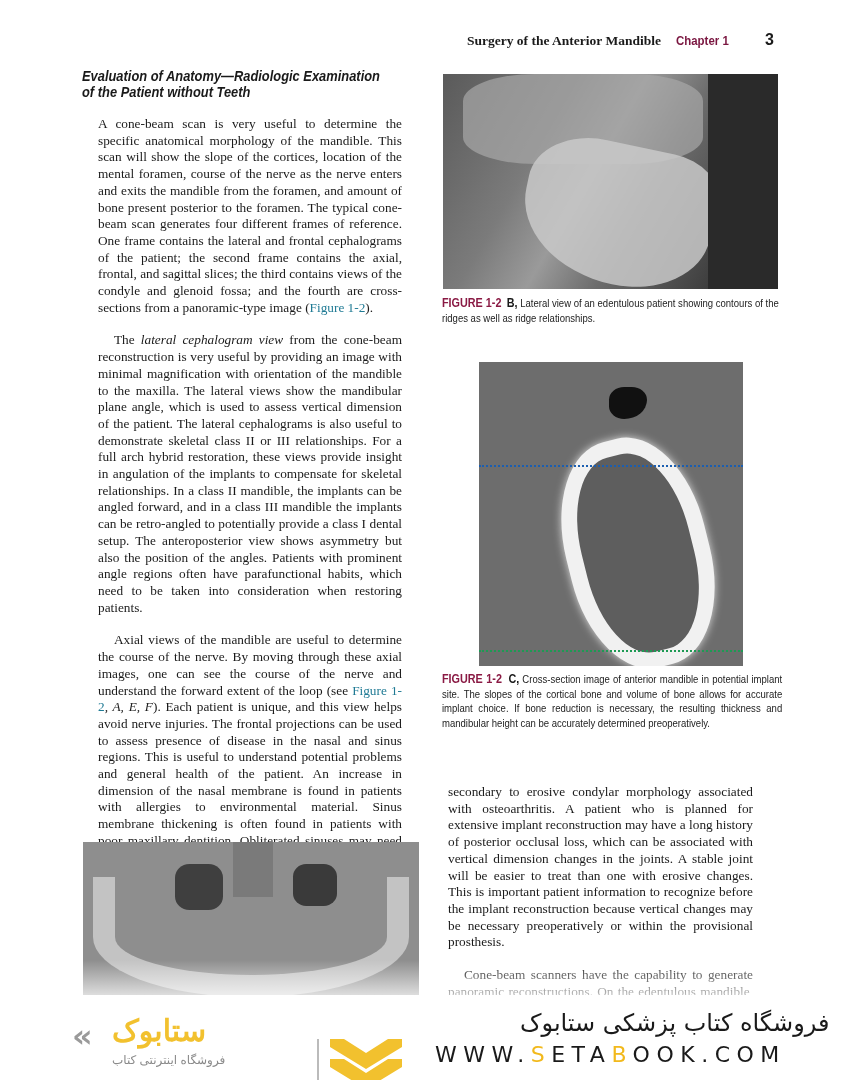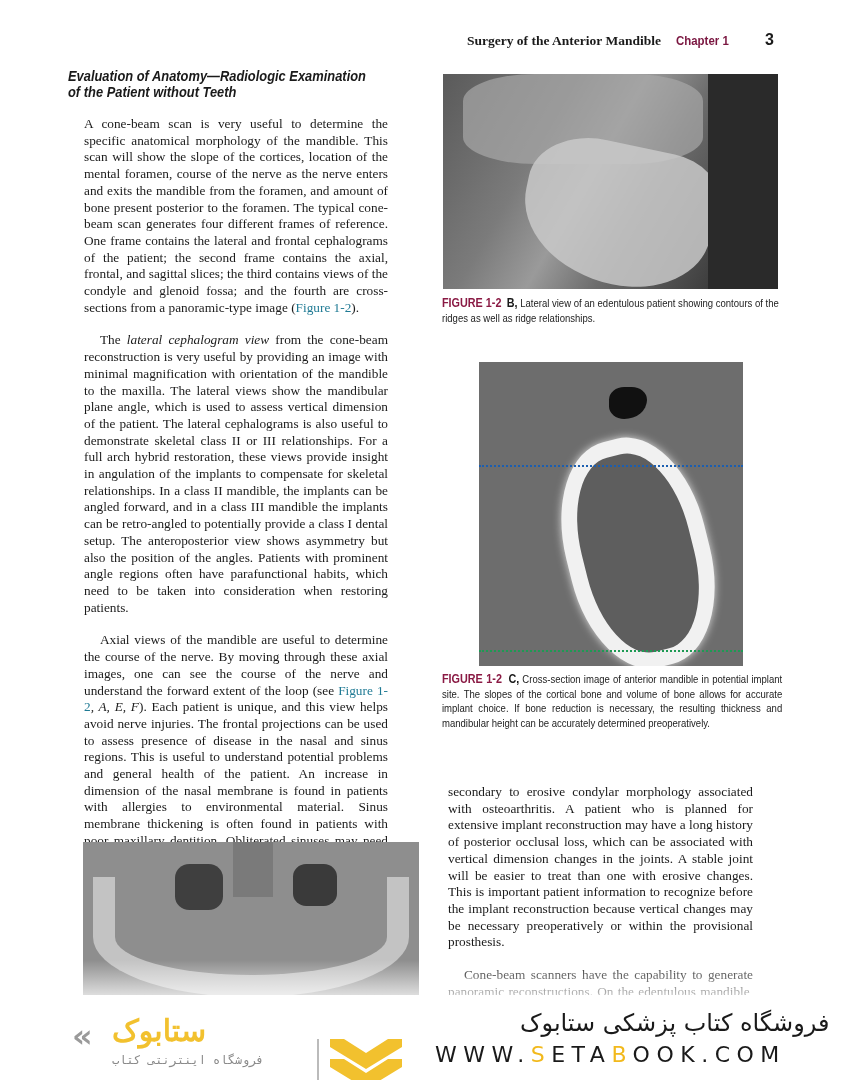--- a/index.html
+++ b/index.html
@@ -3,21 +3,21 @@
 <meta charset="utf-8">
 <style>
   html, body { margin:0; padding:0; }
   body { width:844px; height:1080px; background:#ffffff; position:relative; overflow:hidden; font-family:"Liberation Serif", serif; color:#1a1a1a; }
 
   .running-head { position:absolute; top:33px; left:0; width:772px; height:20px; }
   .rh-title { position:absolute; left:467px; top:0; font-family:"Liberation Serif", serif; font-weight:bold; font-size:13.5px; color:#1a1a1a; }
   .rh-chapter { position:absolute; left:676px; top:0; font-family:"Liberation Sans", sans-serif; font-weight:bold; font-size:13px; color:#7a1640; transform:scaleX(0.88); transform-origin:left; }
   .rh-page { position:absolute; left:765px; top:-2px; font-family:"Liberation Sans", sans-serif; font-weight:bold; font-size:16px; color:#1a1a1a; }
 
-  .col-left { position:absolute; left:68px; top:68px; width:336px; }
+  .col-left { position:absolute; left:82px; top:68px; width:336px; }
   .section-heading { font-family:"Liberation Sans", sans-serif; font-style:italic; font-size:14px; line-height:16px; color:#1a1a1a; margin:0 0 4px 0; transform:scaleX(0.92); transform-origin:left; width:370px; }
   .para { font-size:13.3px; line-height:16.7px; text-align:justify; margin:16px; hyphens:manual; }
   .para.indent { text-indent:16px; }
   .fig-link { color:#1f7a94; }
   em { font-style:italic; }
 
   .fig-b { position:absolute; left:443px; top:74px; width:335px; height:215px; background:linear-gradient(120deg,#5a5a5a 0%,#7b7b7b 30%,#9a9a9a 45%,#6c6c6c 60%,#3d3d3d 85%,#2c2c2c 100%); overflow:hidden; }
   .fig-b .bone { position:absolute; left:80px; top:70px; width:190px; height:140px; border-radius:40% 30% 50% 60%; background:#c9c9c9; opacity:0.85; transform:rotate(12deg); }
   .fig-b .skull { position:absolute; left:20px; top:0; width:240px; height:90px; border-radius:30%; background:#a8a8a8; opacity:0.7; }
   .fig-b .dark { position:absolute; right:0; top:0; width:70px; height:215px; background:#2a2a2a; }
@@ -41,21 +41,21 @@
   .fig-a .sinus-l { position:absolute; left:92px; top:22px; width:48px; height:46px; background:#3f3f3f; border-radius:30%; }
   .fig-a .sinus-r { position:absolute; left:210px; top:22px; width:44px; height:42px; background:#3a3a3a; border-radius:30%; }
   .fig-a .nasal { position:absolute; left:150px; top:0; width:40px; height:55px; background:#7a7a7a; }
 
   .fade { position:absolute; left:0; top:960px; width:844px; height:40px; background:linear-gradient(to bottom, rgba(255,255,255,0) 0%, rgba(255,255,255,0.8) 100%); }
 
   .footer { position:absolute; left:0; top:995px; width:844px; height:85px; background:#ffffff; }
   .logo { position:absolute; left:72px; top:18px; width:280px; height:64px; }
   .logo-word { position:absolute; left:0; top:0; font-family:Liberation Serif, serif; font-size:30px; font-weight:bold; color:#f2c12e; letter-spacing:-1px; }
   .logo-arrows { position:absolute; left:0; top:4px; font-family:"DejaVu Sans", sans-serif; font-size:32px; font-weight:bold; color:#9a9a9a; }
-  .logo-sub { position:absolute; left:40px; top:40px; font-family:Liberation Mono, monospace; font-size:12px; color:#8a8a8a; direction:rtl; }
+  .logo-sub { position:absolute; left:40px; top:40px; font-family:Liberation Sans, sans-serif; font-size:12px; color:#8a8a8a; direction:rtl; }
   .logo-divider { position:absolute; left:245px; top:26px; width:2px; height:54px; background:#bbbbbb; }
   .logo-mark { position:absolute; left:258px; top:24px; width:72px; height:58px; }
   .store-fa { position:absolute; left:520px; top:14px; font-family:"DejaVu Sans", sans-serif; font-size:24px; color:#1a1a1a; direction:rtl; }
   .store-url { position:absolute; left:435px; top:47px; font-family:"DejaVu Sans", sans-serif; font-size:22px; letter-spacing:6.5px; color:#1a1a1a; }
   .store-url .hl { color:#f2b91c; }
 </style>
 </head>
 <body>
 
 <div class="running-head">

